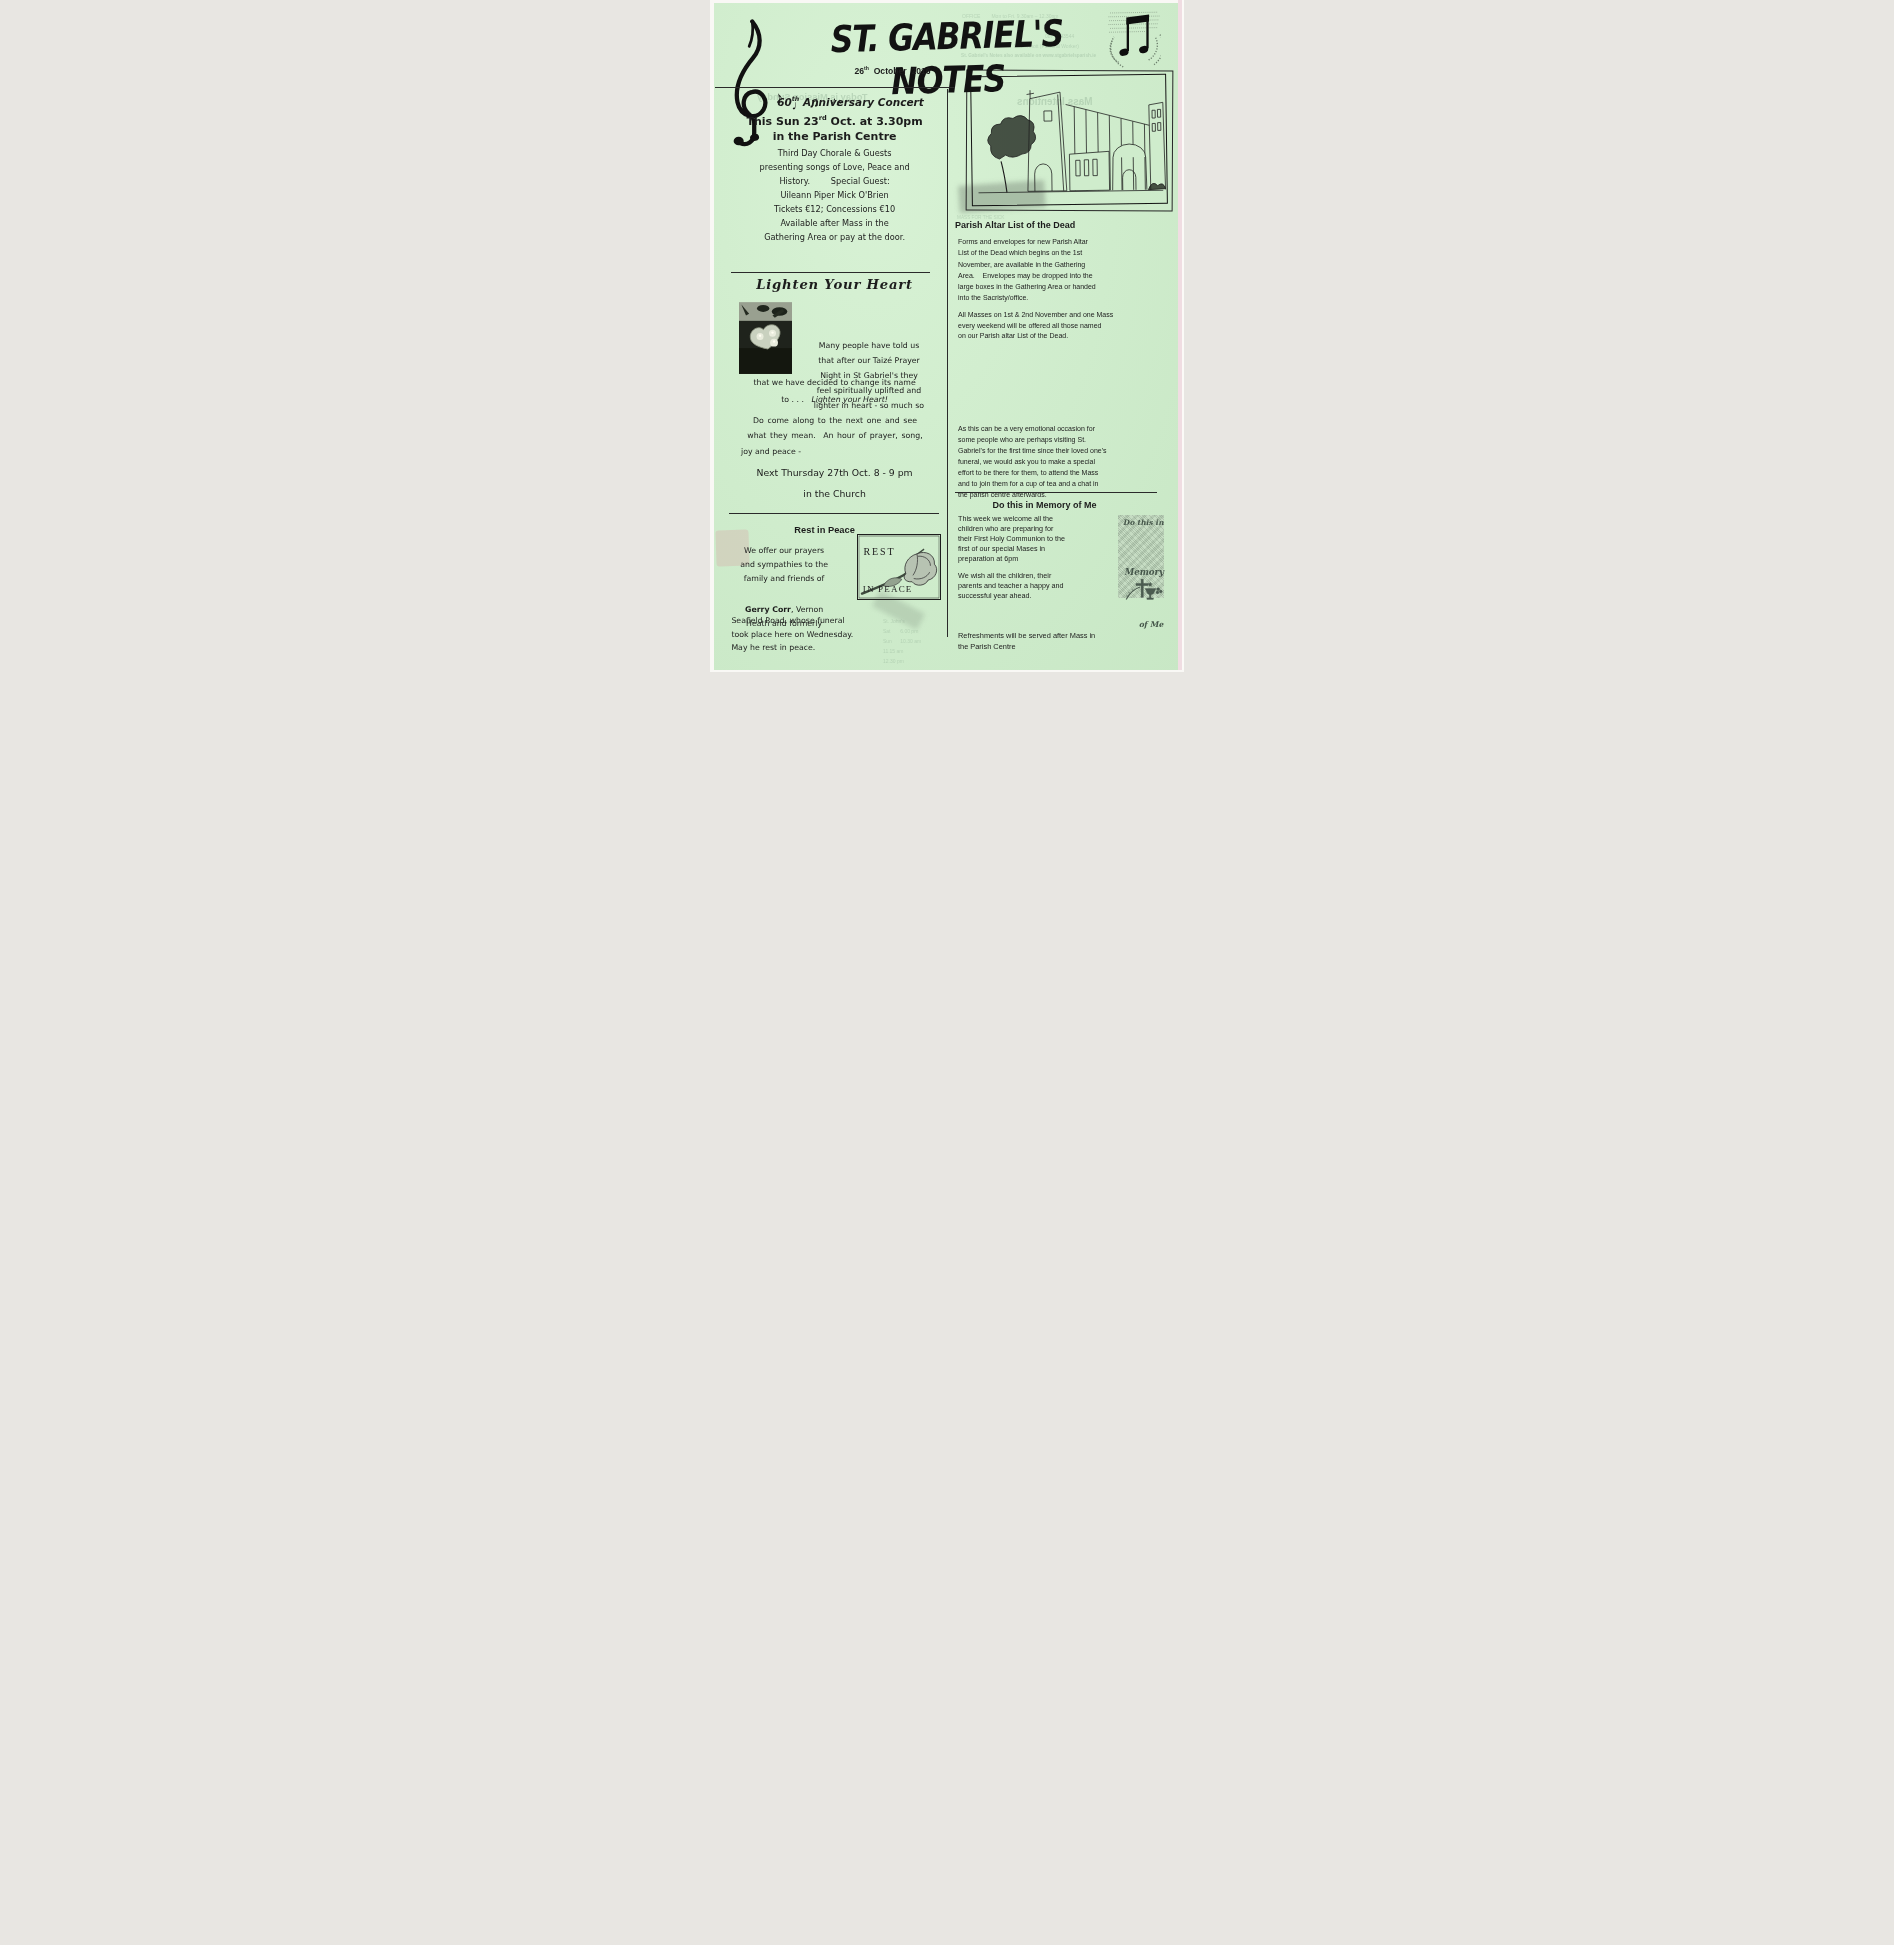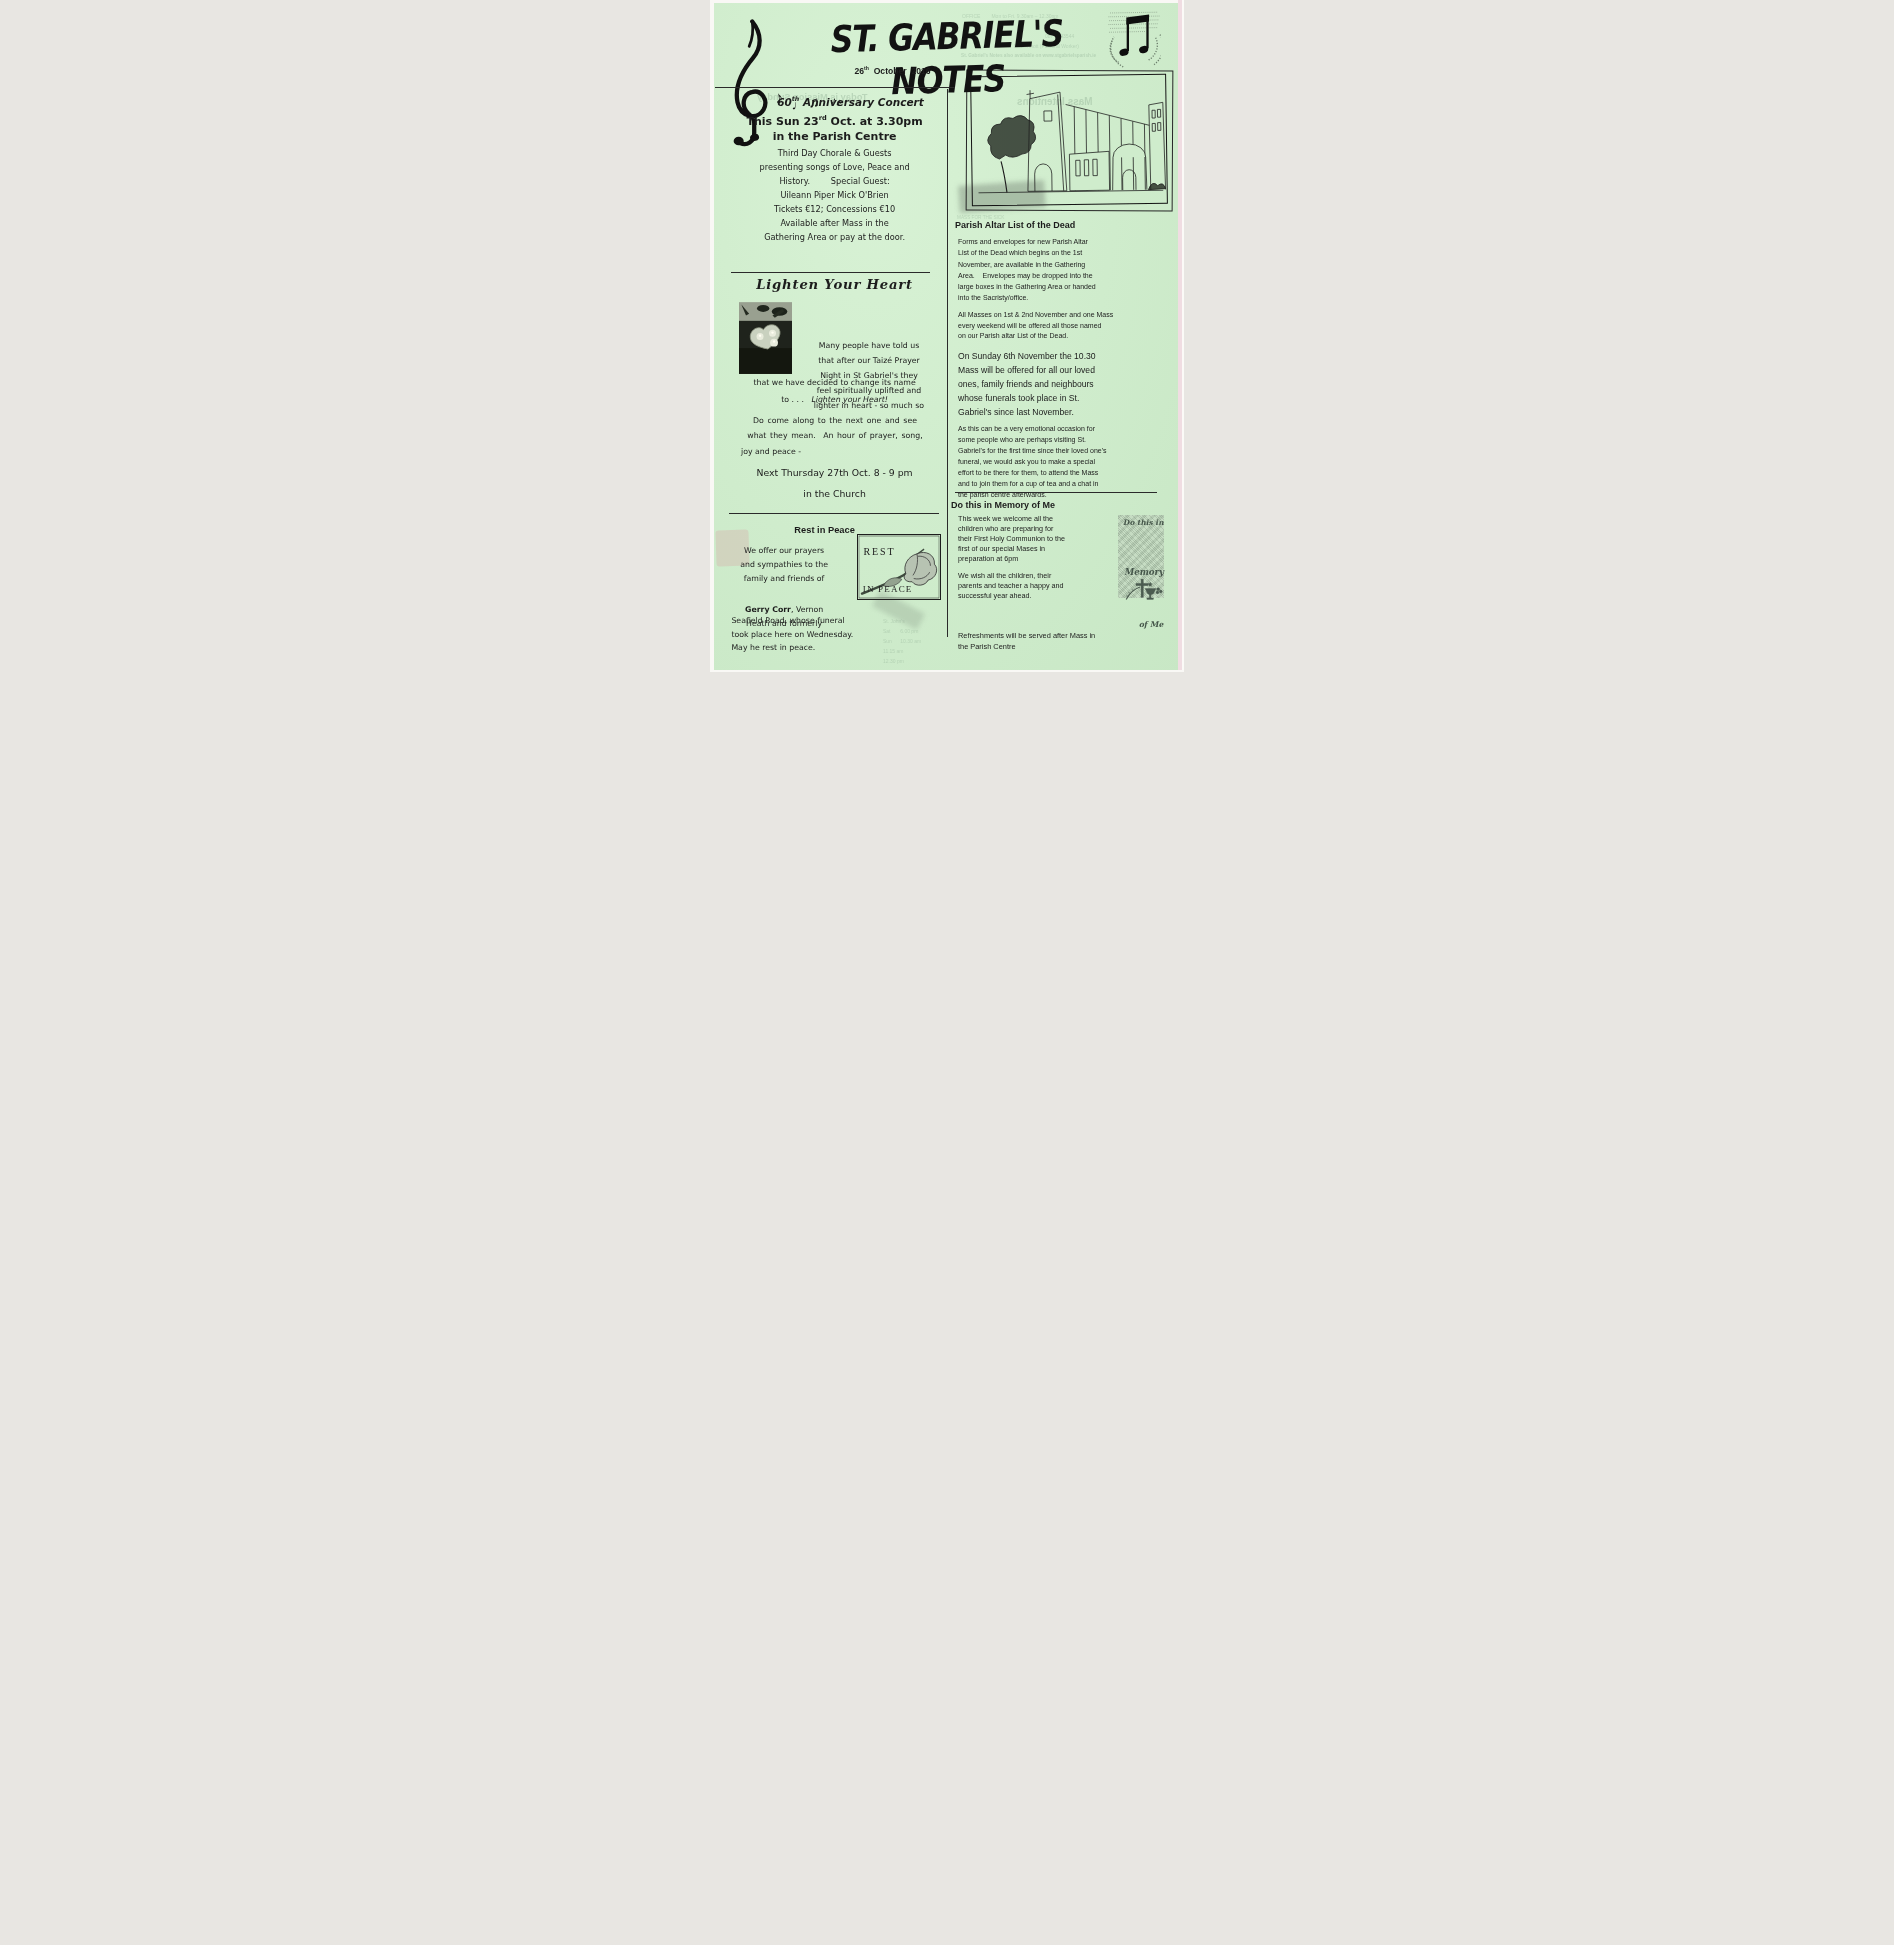--- a/index.html
+++ b/index.html
@@ -57,21 +57,21 @@
      font-size:7.8px;line-height:14px;}
   .rip-body2{position:absolute;left:21.4px;top:614px;width:128px;text-align:left;z-index:4;
      font-size:7.8px;line-height:13.6px;}
 
   .altar-h{position:absolute;left:245px;top:220px;width:220px;text-align:left;z-index:4;
      font-weight:bold;font-size:9px;}
   .altar-p1{position:absolute;left:248px;top:236px;width:217px;z-index:4;font-size:7px;line-height:11.3px;}
   .altar-p2{position:absolute;left:248px;top:310px;width:217px;z-index:4;font-size:7px;line-height:10.5px;}
   .altar-p3{position:absolute;left:248px;top:349px;width:217px;z-index:4;font-size:8.6px;line-height:14px;}
   .altar-p4{position:absolute;left:248px;top:423px;width:217px;z-index:4;font-size:7px;line-height:11px;}
-  .memory-h{position:absolute;left:241px;top:500px;width:187px;text-align:left;z-index:4;
+  .memory-h{position:absolute;left:241px;top:500px;width:187px;text-align:center;z-index:4;
      font-weight:bold;font-size:9px;}
   .memory-p1{position:absolute;left:248px;top:514px;width:156px;z-index:4;font-size:7.2px;line-height:10px;}
   .memory-p2{position:absolute;left:248px;top:571px;width:156px;z-index:4;font-size:7.2px;line-height:10px;}
   .memory-p3{position:absolute;left:248px;top:631px;width:212px;z-index:4;font-size:7.4px;line-height:10.5px;}
 
   
   .candle-img{position:absolute;left:29px;top:302px;width:53px;height:72px;z-index:3;}
   .church-frame{position:absolute;left:256px;top:70px;width:205px;height:139px;z-index:3;
      border:0.8px solid #262626;transform:rotate(.3deg);background:transparent;}
   .church-inner{position:absolute;left:3.9px;top:3.9px;right:4.7px;bottom:4.7px;border:1.6px solid #141414;
@@ -298,27 +298,20 @@
         <div class="line">November, are available in the Gathering</div>
         <div class="line">Area.    Envelopes may be dropped into the</div>
         <div class="line">large boxes in the Gathering Area or handed</div>
         <div class="line">into the Sacristy/office.</div>
       </div>
     <div class="altar-p2 arial">
         <div class="line">All Masses on 1st &amp; 2nd November and one Mass</div>
         <div class="line">every weekend will be offered all those named</div>
         <div class="line">on our Parish altar List of the Dead.</div>
       </div>
-    <div class="altar-p3 arial">
-        <div class="line">On Sunday 6th November the 10.30</div>
-        <div class="line">Mass will be offered for all our loved</div>
-        <div class="line">ones, family friends and neighbours</div>
-        <div class="line">whose funerals took place in St.</div>
-        <div class="line">Gabriel's since last November.</div>
-      </div>
     <div class="altar-p4 arial">
         <div class="line">As this can be a very emotional occasion for</div>
         <div class="line">some people who are perhaps visiting St.</div>
         <div class="line">Gabriel's for the first time since their loved one's</div>
         <div class="line">funeral, we would ask you to make a special</div>
         <div class="line">effort to be there for them, to attend the Mass</div>
         <div class="line">and to join them for a cup of tea and a chat in</div>
         <div class="line">the parish centre afterwards.</div>
       </div>
 

